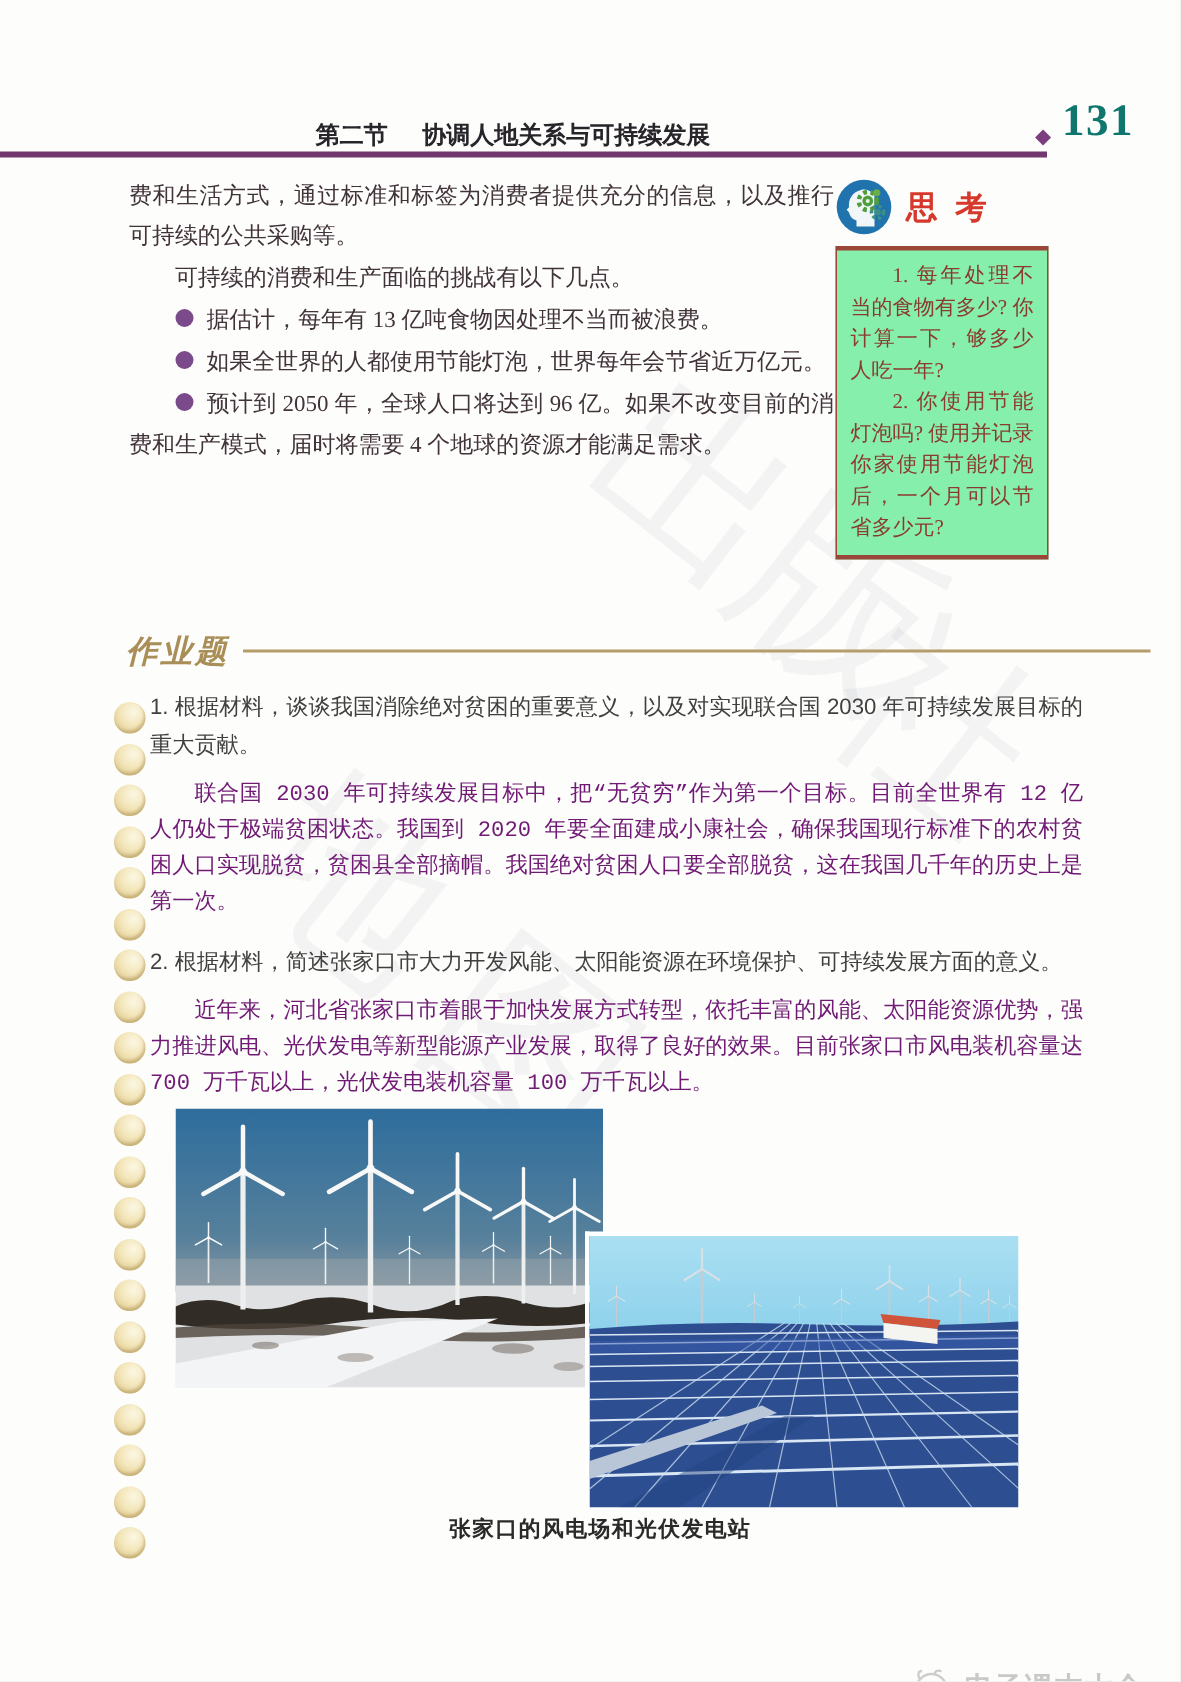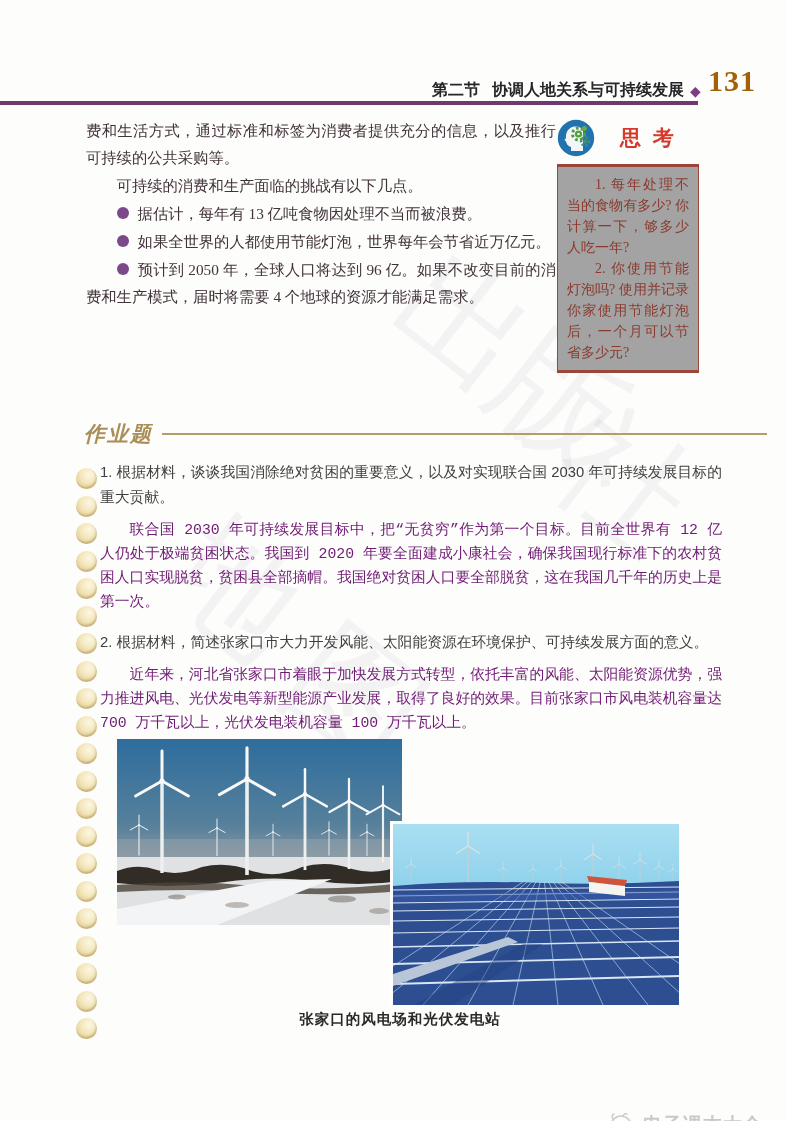--- a/index.html
+++ b/index.html
@@ -1,39 +1,39 @@
 <!DOCTYPE html>
 <html><head>
 <meta charset="utf-8">
 <style>
   html,body{margin:0;padding:0;background:#e9e9e9;}
   .page{position:relative;width:787px;height:1121px;background:#fdfdfb;overflow:hidden;
         font-family:"Liberation Serif","DejaVu Serif",serif;color:#3c3236;}
   
-  .hdr-row{position:absolute;top:80px;left:0;width:684px;display:flex;justify-content:flex-end;
-           gap:12px;font-family:"Liberation Sans","DejaVu Sans",sans-serif;
+  .hdr-row{position:absolute;top:80px;left:0;width:684px;display:flex;justify-content:center;
+           gap:23px;font-family:"Liberation Sans","DejaVu Sans",sans-serif;
            font-weight:700;font-size:16px;color:#27242a;}
   .hdr-diamond{position:absolute;top:83px;left:690px;font-size:14px;color:#7b3f80;}
   .hdr-pagenum{position:absolute;top:64px;left:708px;font-family:"Liberation Serif",serif;
-               font-weight:700;font-size:30px;color:#a16207;letter-spacing:1px;}
+               font-weight:700;font-size:30px;color:#0f766e;letter-spacing:1px;}
   .hdr-rule{position:absolute;top:101px;left:0;width:698px;height:4px;background:#71386f;}
   
   .intro{position:absolute;top:116px;left:85px;width:472px;font-size:15.3px;line-height:27px;
          text-align:justify;color:#41333a;}
   .intro p{margin:1px;text-indent:2em;}
   .intro p.cont{text-indent:0;}
   .bullet-dot{display:inline-block;width:12px;height:12px;border-radius:50%;
               background:#7b4a8a;margin-right:9px;}
   
   .think{position:absolute;top:119px;left:557px;width:142px;}
-  .think-head{display:flex;align-items:center;gap:25px;margin-bottom:7px;}
+  .think-head{display:flex;align-items:center;gap:9px;margin-bottom:7px;}
   .think-title{font-family:"Liberation Sans",sans-serif;font-weight:700;font-size:21px;
                color:#d6392c;letter-spacing:3px;}
   .think-body{box-sizing:border-box;border:1px solid #9a4638;border-top:3px solid #9a4638;
-              border-bottom:3px solid #9a4638;background:#a3a3a3;padding:7px 9px;
+              border-bottom:3px solid #9a4638;background:#86efac;padding:7px 9px;
               font-size:14px;line-height:21px;color:#8b3a2e;text-align:justify;}
   .think-body p{margin:0;text-indent:2em;}
   
   .hw-title{position:absolute;top:420px;left:84px;font-family:"Liberation Sans",sans-serif;
             font-style:italic;font-weight:700;font-size:21px;color:#a98e58;letter-spacing:2px;}
   .hw-rule{position:absolute;top:433px;left:162px;width:605px;height:2px;background:#b59c6b;}
   .hw{position:absolute;top:460px;left:100px;width:622px;font-size:14.8px;text-align:justify;}
   .hw .question{margin:0;font-family:"Liberation Sans","DejaVu Sans",sans-serif;
                 line-height:25px;color:#404040;}
   .hw .material{margin:8px 0 0;font-family:Liberation Mono, monospace;line-height:24px;

